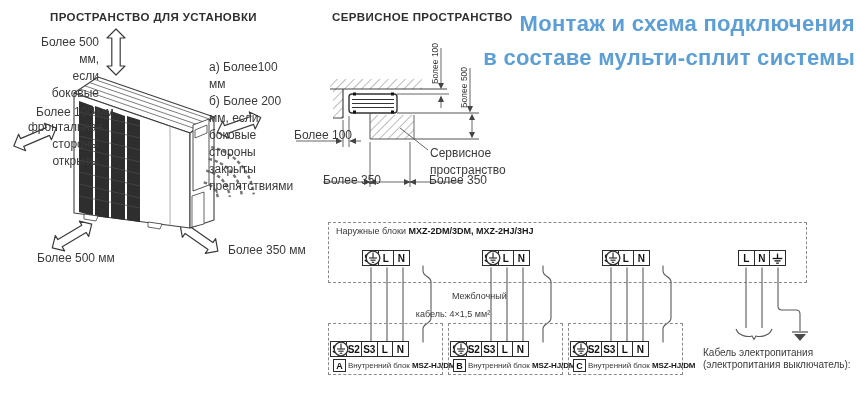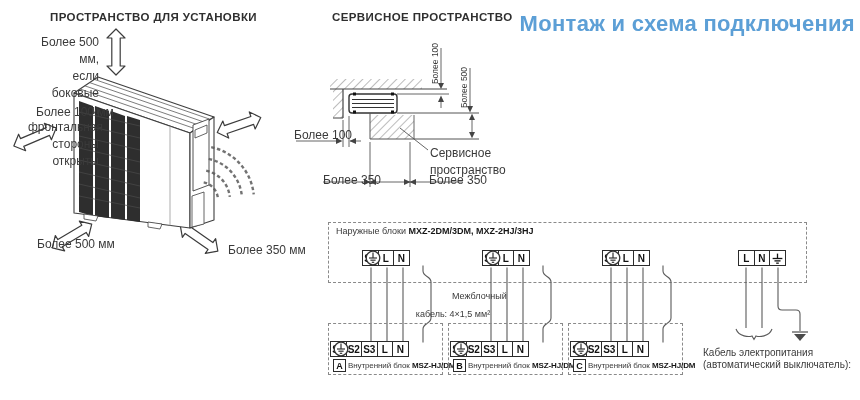--- a/index.html
+++ b/index.html
@@ -90,22 +90,27 @@
       <path d="M206.2,170.7 A30,30 0 0 1 229.8,196.9"></path>
       <path d="M208.7,158.9 A42,42 0 0 1 241.8,195.6"></path>
       <path d="M211.2,147.2 A54,54 0 0 1 253.7,194.3"></path>
     </g>
   </svg>
 
   <div class="lbl right-al" style="left:28px;top:34px;width:71px;">Более 500 мм,
 если боковые
 и фронтальная
 стороны открыты</div>
+  <div class="lbl" style="left:209px;top:59px;width:84px;">а) Более100 мм
+б) Более 200 мм, если
+боковые стороны
+закрыты
+препятствиями</div>
   <div class="lbl" style="left:2px;top:104px;padding-left:34px;">Более 100 мм</div>
-  <div class="lbl" style="left:37px;top:236px;">Более 500 мм</div>
+  <div class="lbl" style="left:37px;top:250px;">Более 500 мм</div>
   <div class="lbl" style="left:228px;top:242px;">Более 350 мм</div>
 
   <div class="sec-title" style="left:296px;top:11px;">СЕРВИСНОЕ ПРОСТРАНСТВО</div>
 
   <svg style="left:288px;top:30px;" width="242" height="170" viewBox="288 30 242 170">
     <defs>
       <pattern id="hatch" width="6" height="6" patternUnits="userSpaceOnUse" patternTransform="rotate(45)">
         <line x1="0" y1="0" x2="0" y2="6" stroke="#7a7a7a" stroke-width="1"></line>
       </pattern>
     </defs>
@@ -177,20 +182,21 @@
   <div class="vlbl" style="left:430px;top:84px;">Более 100</div>
   <div class="vlbl" style="left:459px;top:108px;">Более 500</div>
   <div class="lbl" style="left:294px;top:127px;">Более 100</div>
   <div class="lbl" style="left:430px;top:145px;width:72px;">Сервисное
 пространство</div>
   <div class="lbl" style="left:323px;top:172px;">Более 350</div>
   <div class="lbl" style="left:429px;top:172px;">Более 350</div>
 
   <h1 class="main-title" style="margin:0;">
     <span>Монтаж и схема подключения</span><br>
+    <span>в составе мульти-сплит системы</span>
   </h1>
 
   <div class="dashed" style="left:328px;top:222px;width:477px;height:59px;">
     <div class="outdoor-label">
       <span>Наружные блоки </span><span class="bold">MXZ-2DM/3DM, MXZ-2HJ/3HJ</span>
     </div>
   </div>
 
   <svg style="left:0;top:0;" width="860" height="400" viewBox="0 0 860 400">
     <defs>
@@ -363,16 +369,16 @@
       </svg>
     </div>
     <div class="unit-letter" style="left:4px;top:35px;">C</div>
     <div class="unit-label" style="left:19px;top:37px;text-align:center;">
       <span>Внутренний блок </span><span class="bold">MSZ-HJ/DM</span>
     </div>
   </div>
 
   <div class="power-note">
     <span style="display:block;">Кабель электропитания</span>
-    <span style="display:block;">(автоматический выключатель):</span>
+    <span style="display:block;">(электропитания выключатель):</span>
   </div>
 
 </div>
 
 </body></html>

